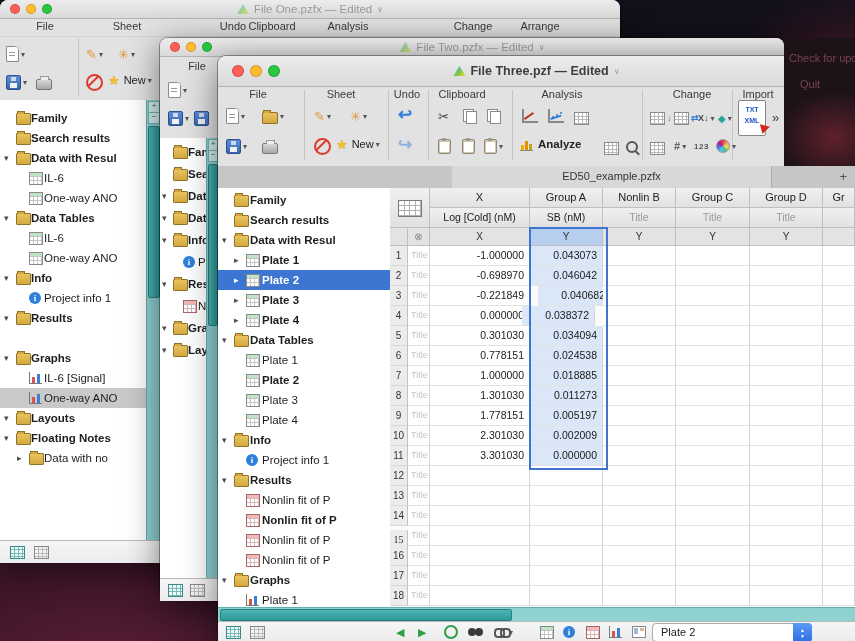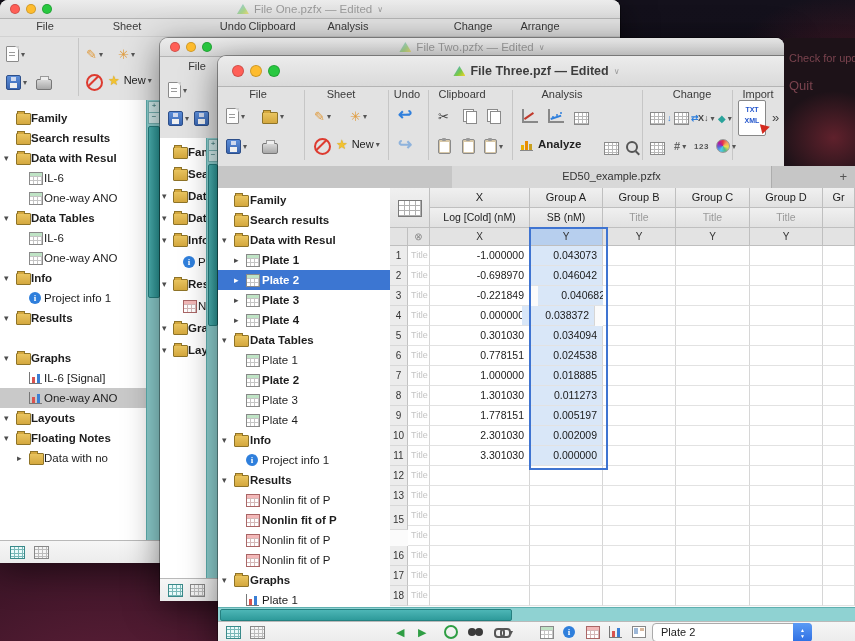--- a/index.html
+++ b/index.html
@@ -620,21 +620,21 @@
       <div id="w3-table" style="position:absolute;left:172px;top:0;width:465px;height:419px;overflow:hidden;background:#fbfbfb">
           <div class="tc hd" style="left: 0px; top: 0px; width: 40px; height: 40px;">
             <div class="i-corner"></div>
           </div>
           <div class="tc hd" style="left: 40px; top: 0px; width: 100px; height: 20px;">X</div>
           <div class="tc hd sub2" style="left: 40px; top: 20px; width: 100px; height: 20px;">Log [Cold] (nM)</div>
           <div class="tc sub" style="left: 40px; top: 40px; width: 100px; height: 18px;">X</div>
           <div class="tc hd" style="left: 140px; top: 0px; width: 73px; height: 20px;">Group A</div>
           <div class="tc hd sub2" style="left: 140px; top: 20px; width: 73px; height: 20px;">SB (nM)</div>
           <div class="tc sub selhd" style="left: 140px; top: 40px; width: 73px; height: 18px;">Y</div>
-          <div class="tc hd" style="left: 213px; top: 0px; width: 73px; height: 20px;">Group B</div>
+          <div class="tc hd" style="left: 213px; top: 0px; width: 73px; height: 20px;">Nonlin B</div>
           <div class="tc hd sub2 subtle" style="left: 213px; top: 20px; width: 73px; height: 20px;">Title</div>
           <div class="tc sub" style="left: 213px; top: 40px; width: 73px; height: 18px;">Y</div>
           <div class="tc hd" style="left: 286px; top: 0px; width: 74px; height: 20px;">Group C</div>
           <div class="tc hd sub2 subtle" style="left: 286px; top: 20px; width: 74px; height: 20px;">Title</div>
           <div class="tc sub" style="left: 286px; top: 40px; width: 74px; height: 18px;">Y</div>
           <div class="tc hd" style="left: 360px; top: 0px; width: 73px; height: 20px;">Group D</div>
           <div class="tc hd sub2 subtle" style="left: 360px; top: 20px; width: 73px; height: 20px;">Title</div>
           <div class="tc sub" style="left: 360px; top: 40px; width: 73px; height: 18px;">Y</div>
           <div class="tc hd" style="left: 433px; top: 0px; width: 32px; height: 20px;">Gr</div>
           <div class="tc hd sub2" style="left: 433px; top: 20px; width: 32px; height: 20px;"></div>
@@ -746,21 +746,21 @@
           <div class="tc" style="left: 360px; top: 298px; width: 73px; height: 20px;"></div>
           <div class="tc" style="left: 433px; top: 298px; width: 32px; height: 20px;"></div>
           <div class="tc num" style="left: 0px; top: 318px; width: 18px; height: 20px;">14</div>
           <div class="tc rtitle" style="left: 18px; top: 318px; width: 22px; height: 20px;">Title</div>
           <div class="tc val" style="left: 40px; top: 318px; width: 100px; height: 20px;"></div>
           <div class="tc val" style="left: 140px; top: 318px; width: 73px; height: 20px;"></div>
           <div class="tc" style="left: 213px; top: 318px; width: 73px; height: 20px;"></div>
           <div class="tc" style="left: 286px; top: 318px; width: 74px; height: 20px;"></div>
           <div class="tc" style="left: 360px; top: 318px; width: 73px; height: 20px;"></div>
           <div class="tc" style="left: 433px; top: 318px; width: 32px; height: 20px;"></div>
-          <div class="tc num" style="left: 0px; top: 322px; width: 18px; height: 20px;">15</div>
+          <div class="tc num" style="left: 0px; top: 342px; width: 18px; height: 20px; font-family: Liberation Serif, serif;">15</div>
           <div class="tc rtitle" style="left: 18px; top: 338px; width: 22px; height: 20px;">Title</div>
           <div class="tc val" style="left: 40px; top: 338px; width: 100px; height: 20px;"></div>
           <div class="tc val" style="left: 140px; top: 338px; width: 73px; height: 20px;"></div>
           <div class="tc" style="left: 213px; top: 338px; width: 73px; height: 20px;"></div>
           <div class="tc" style="left: 286px; top: 338px; width: 74px; height: 20px;"></div>
           <div class="tc" style="left: 360px; top: 338px; width: 73px; height: 20px;"></div>
           <div class="tc" style="left: 433px; top: 338px; width: 32px; height: 20px;"></div>
           <div class="tc num" style="left: 0px; top: 358px; width: 18px; height: 20px;">16</div>
           <div class="tc rtitle" style="left: 18px; top: 358px; width: 22px; height: 20px;">Title</div>
           <div class="tc val" style="left: 40px; top: 358px; width: 100px; height: 20px;"></div>
@@ -832,16 +832,16 @@
         <span class="pcap">
             <span>▲</span>
             <span>▼</span>
           </span>
       </div>
     </div>
   </div>
 
   <div class="menu-panel" style="left:784px;top:38px;width:71px;height:128px;background:radial-gradient(70px 60px at 70% 78%, rgba(150,45,60,.55), transparent 78%), #1d1218">
     <div class="menu-item" style="left:5px;top:14px;font-size:11px">Check for updates</div>
-    <div class="menu-item" style="left:5px;top:40px;font-size:13px">Quit</div>
+    <div class="menu-item" style="left:16px;top:40px;font-size:11px">Quit</div>
   </div>
 
 </div>
 
 </body></html>

